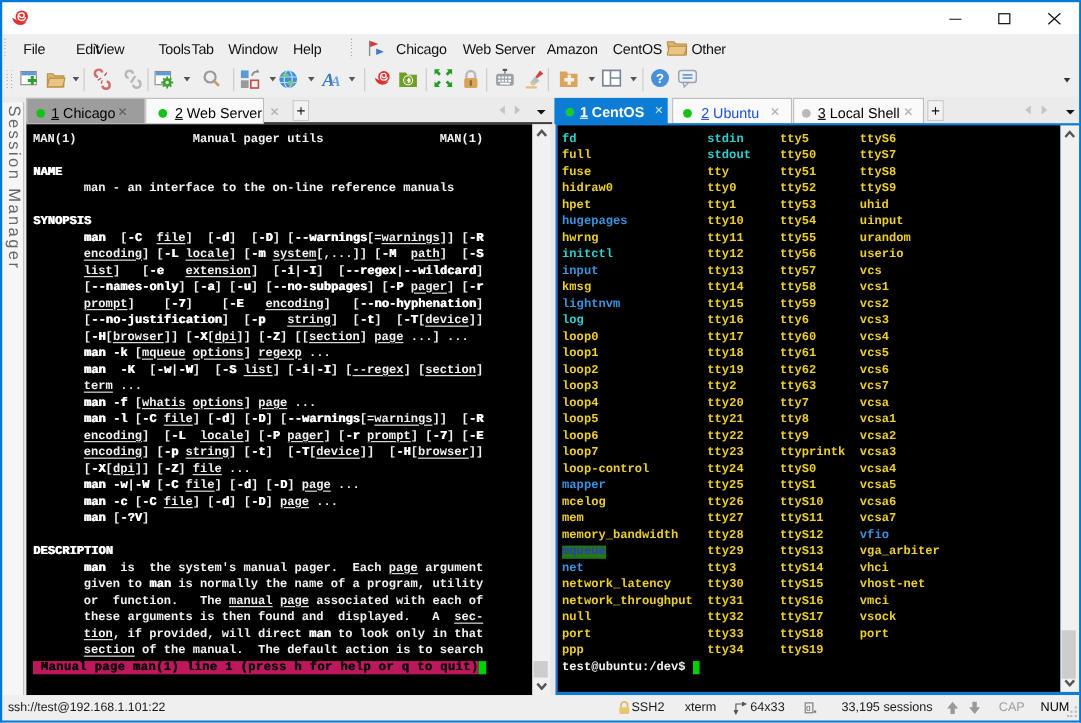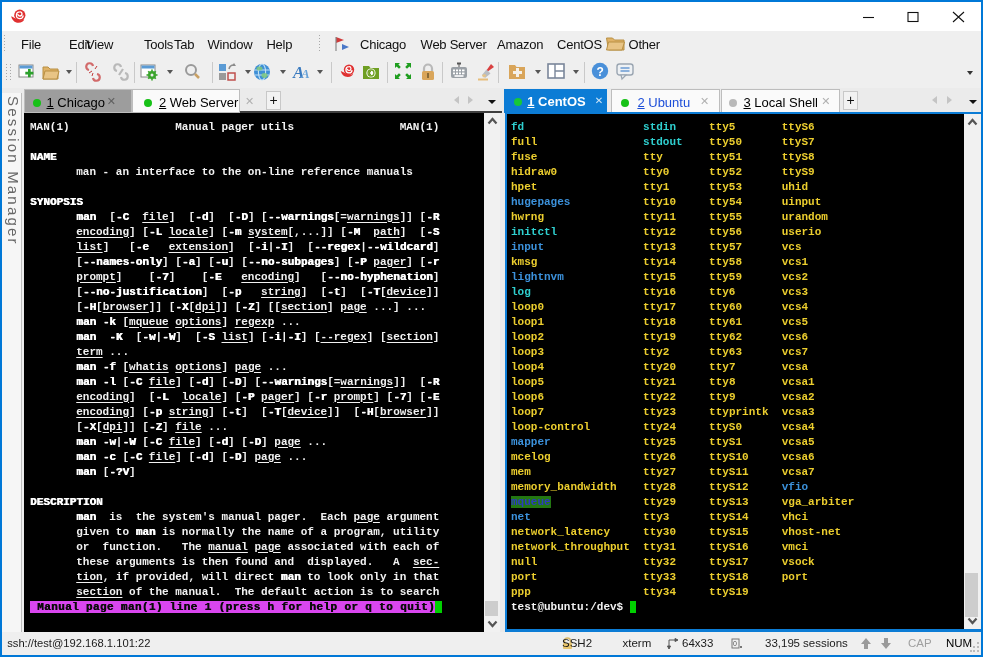--- a/index.html
+++ b/index.html
@@ -33,21 +33,21 @@
 #rsplit{left:500px;top:112.5px;width:5px;height:519.5px;background:#e9e9e9}
 #rblue{left:505px;top:112px;width:476px;height:520px;background:#0c7cd5}
 #rterm{left:507px;top:114px;width:457px;height:515px;background:#000}
 #rscroll{left:964px;top:114px;width:17px;height:515px;background:#f1f1f1}
 .thumb{position:absolute;left:1px;width:13px;background:#cdcdcd}
 pre{font-family:"Liberation Mono",monospace;font-weight:bold;font-size:11px;line-height:15px;color:#f2f2f2;position:absolute}
 #lpre{left:30px;top:119.5px}
 #rpre{left:511px;top:119.5px}
 pre b{font-weight:bold;color:#fff;text-shadow:.6px 0 0 #fff}
 pre u{text-underline-offset:2px;text-decoration-thickness:1px}
-.inv{background:#d946ef;color:#0a0a0a;letter-spacing:.38px;text-shadow:.5px 0 0 #0a0a0a}
+.inv{background:#be185d;color:#0a0a0a;letter-spacing:.38px;text-shadow:.5px 0 0 #0a0a0a}
 .cur{background:#00d000;color:#00d000}
 .y{color:#ecce2e}
 .c{color:#2fd0d0}
 .d{color:#3c92dc}
 .w{color:#f2f2f2}
 .mq{color:#2c3bbf;background:#237712}
 #status{left:2px;top:632px;width:979px;height:23px;background:#efefef;font-size:11.5px;color:#1a1a1a}
 #status span{position:absolute;top:5px;white-space:nowrap}
 </style></head>
 <body>
@@ -366,21 +366,21 @@
 <span class="y">ppp</span>                 <span class="y">tty34</span>     <span class="y">ttyS19</span>
 <span class="w">test@ubuntu:/dev$</span> <span class="cur">&nbsp;</span></pre>
 
 <div class="abs" id="status">
  <span style="left:5.2px;font-size:11.2px">ssh://test@192.168.1.101:22</span>
 
 <svg class="abs" style="left:559px;top:5px" width="13" height="13" viewBox="0 0 13 13">
       <path d="M3.5 6 V4 a3 3 0 0 1 6 0 v2" fill="none" stroke="#d9b96a" stroke-width="1.6"></path>
       <rect x="2" y="6" width="9" height="6" rx="1" fill="#e8c66f"></rect>
     </svg>
-<span style="left:560px">SSH2</span>
+<span style="left:572px">SSH2</span>
 <span style="left:620.5px">xterm</span>
 <svg class="abs" style="left:665px;top:6px" width="13" height="12" viewBox="0 0 13 12">
       <g stroke="#555" fill="none">
         <path d="M2 10 V2 h8"></path>
         <path d="M8 0.5 L11 2 8 3.5z" fill="#555"></path>
         <path d="M0.5 8 L2 11 3.5 8z" fill="#555"></path>
       </g>
     </svg>
 <span style="left:680px">64x33</span>
 <svg class="abs" style="left:729px;top:6px" width="12" height="11" viewBox="0 0 12 11">

